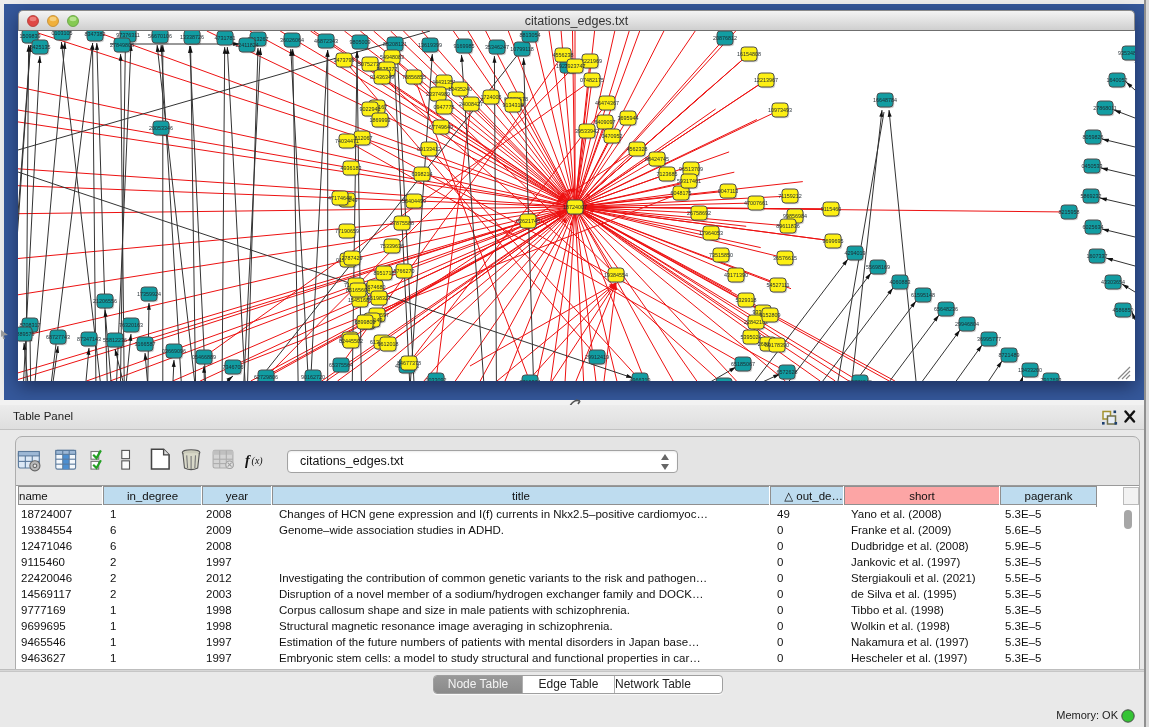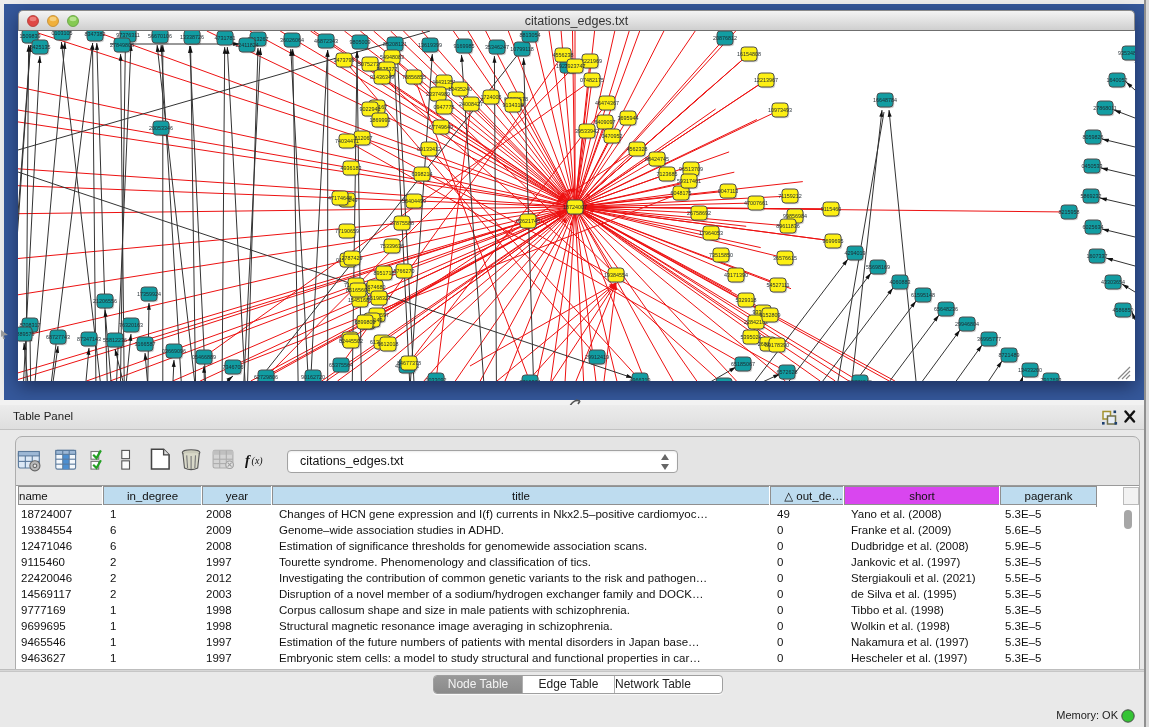--- a/index.html
+++ b/index.html
@@ -592,21 +592,21 @@
     <path d="M5 0 L9 6 L1 6 Z" fill="#666"></path>
       <path d="M5 16 L9 10 L1 10 Z" fill="#666"></path>
   </svg>
 </div>
 
 <div style="position:absolute;left:18px;top:486px;width:84px;height:19px;background:#ececec;border:1px solid #8f8f8f;border-right:none;text-align:left;line-height:19px;font-size:11.5px;color:#111">name</div>
 <div style="position:absolute;left:103px;top:486px;width:98px;height:19px;background:#bedcef;border:1px solid #8f8f8f;border-right:none;text-align:center;line-height:19px;font-size:11.5px;color:#111">in_degree</div>
 <div style="position:absolute;left:202px;top:486px;width:69px;height:19px;background:#bedcef;border:1px solid #8f8f8f;border-right:none;text-align:center;line-height:19px;font-size:11.5px;color:#111">year</div>
 <div style="position:absolute;left:272px;top:486px;width:497px;height:19px;background:#bedcef;border:1px solid #8f8f8f;border-right:none;text-align:center;line-height:19px;font-size:11.5px;color:#111">title</div>
 <div style="position:absolute;left:770px;top:486px;width:73px;height:19px;background:#bedcef;border:1px solid #8f8f8f;border-right:none;text-align:right;line-height:19px;font-size:11.5px;color:#111">△ out_de…</div>
-<div style="position:absolute;left:844px;top:486px;width:155px;height:19px;background:#d946ef;border:1px solid #8f8f8f;border-right:none;text-align:center;line-height:19px;font-size:11.5px;color:#111">short</div>
+<div style="position:absolute;left:844px;top:486px;width:155px;height:19px;background:#fca5a5;border:1px solid #8f8f8f;border-right:none;text-align:center;line-height:19px;font-size:11.5px;color:#111">short</div>
 <div style="position:absolute;left:1000px;top:486px;width:96px;height:19px;background:#bedcef;border:1px solid #8f8f8f;border-right:none;text-align:center;line-height:19px;font-size:11.5px;color:#111">pagerank</div>
 <div style="position:absolute;left:1096px;top:486px;width:1px;height:21px;background:#8f8f8f"></div>
 
 <div style="position:absolute;left:18px;top:508px;width:1079px;height:16px;font-size:11.5px;color:#111">
     <div style="position:absolute;left:3px;top:0;width:81px;height:16px;overflow:hidden;white-space:nowrap">18724007</div>
     <div style="position:absolute;left:92px;top:0;width:91px;height:16px;overflow:hidden;white-space:nowrap">1</div>
     <div style="position:absolute;left:188px;top:0;width:65px;height:16px;overflow:hidden;white-space:nowrap">2008</div>
     <div style="position:absolute;left:261px;top:0;width:490px;height:16px;overflow:hidden;white-space:nowrap">Changes of HCN gene expression and I(f) currents in Nkx2.5–positive cardiomyoc…</div>
     <div style="position:absolute;left:759px;top:0;width:66px;height:16px;overflow:hidden;white-space:nowrap">49</div>
     <div style="position:absolute;left:833px;top:0;width:148px;height:16px;overflow:hidden;white-space:nowrap">Yano et al. (2008)</div>
@@ -618,30 +618,28 @@
     <div style="position:absolute;left:188px;top:0;width:65px;height:16px;overflow:hidden;white-space:nowrap">2009</div>
     <div style="position:absolute;left:261px;top:0;width:490px;height:16px;overflow:hidden;white-space:nowrap">Genome–wide association studies in ADHD.</div>
     <div style="position:absolute;left:759px;top:0;width:66px;height:16px;overflow:hidden;white-space:nowrap">0</div>
     <div style="position:absolute;left:833px;top:0;width:148px;height:16px;overflow:hidden;white-space:nowrap">Franke et al. (2009)</div>
     <div style="position:absolute;left:987px;top:0;width:91px;height:16px;overflow:hidden;white-space:nowrap">5.6E–5</div>
   </div>
 <div style="position:absolute;left:18px;top:540px;width:1079px;height:16px;font-size:11.5px;color:#111">
     <div style="position:absolute;left:3px;top:0;width:81px;height:16px;overflow:hidden;white-space:nowrap">12471046</div>
     <div style="position:absolute;left:92px;top:0;width:91px;height:16px;overflow:hidden;white-space:nowrap">6</div>
     <div style="position:absolute;left:188px;top:0;width:65px;height:16px;overflow:hidden;white-space:nowrap">2008</div>
-    <div style="position:absolute;left:261px;top:0;width:490px;height:16px;overflow:hidden;white-space:nowrap">Estimation of significance thresholds for genomewide association scans.</div>
     <div style="position:absolute;left:759px;top:0;width:66px;height:16px;overflow:hidden;white-space:nowrap">0</div>
     <div style="position:absolute;left:833px;top:0;width:148px;height:16px;overflow:hidden;white-space:nowrap">Dudbridge et al. (2008)</div>
     <div style="position:absolute;left:987px;top:0;width:91px;height:16px;overflow:hidden;white-space:nowrap">5.9E–5</div>
   </div>
 <div style="position:absolute;left:18px;top:556px;width:1079px;height:16px;font-size:11.5px;color:#111">
     <div style="position:absolute;left:3px;top:0;width:81px;height:16px;overflow:hidden;white-space:nowrap">9115460</div>
     <div style="position:absolute;left:92px;top:0;width:91px;height:16px;overflow:hidden;white-space:nowrap">2</div>
     <div style="position:absolute;left:188px;top:0;width:65px;height:16px;overflow:hidden;white-space:nowrap">1997</div>
-    <div style="position:absolute;left:261px;top:0;width:490px;height:16px;overflow:hidden;white-space:nowrap">Tourette syndrome. Phenomenology and classification of tics.</div>
     <div style="position:absolute;left:759px;top:0;width:66px;height:16px;overflow:hidden;white-space:nowrap">0</div>
     <div style="position:absolute;left:833px;top:0;width:148px;height:16px;overflow:hidden;white-space:nowrap">Jankovic et al. (1997)</div>
     <div style="position:absolute;left:987px;top:0;width:91px;height:16px;overflow:hidden;white-space:nowrap">5.3E–5</div>
   </div>
 <div style="position:absolute;left:18px;top:572px;width:1079px;height:16px;font-size:11.5px;color:#111">
     <div style="position:absolute;left:3px;top:0;width:81px;height:16px;overflow:hidden;white-space:nowrap">22420046</div>
     <div style="position:absolute;left:92px;top:0;width:91px;height:16px;overflow:hidden;white-space:nowrap">2</div>
     <div style="position:absolute;left:188px;top:0;width:65px;height:16px;overflow:hidden;white-space:nowrap">2012</div>
     <div style="position:absolute;left:261px;top:0;width:490px;height:16px;overflow:hidden;white-space:nowrap">Investigating the contribution of common genetic variants to the risk and pathogen…</div>
     <div style="position:absolute;left:759px;top:0;width:66px;height:16px;overflow:hidden;white-space:nowrap">0</div>

